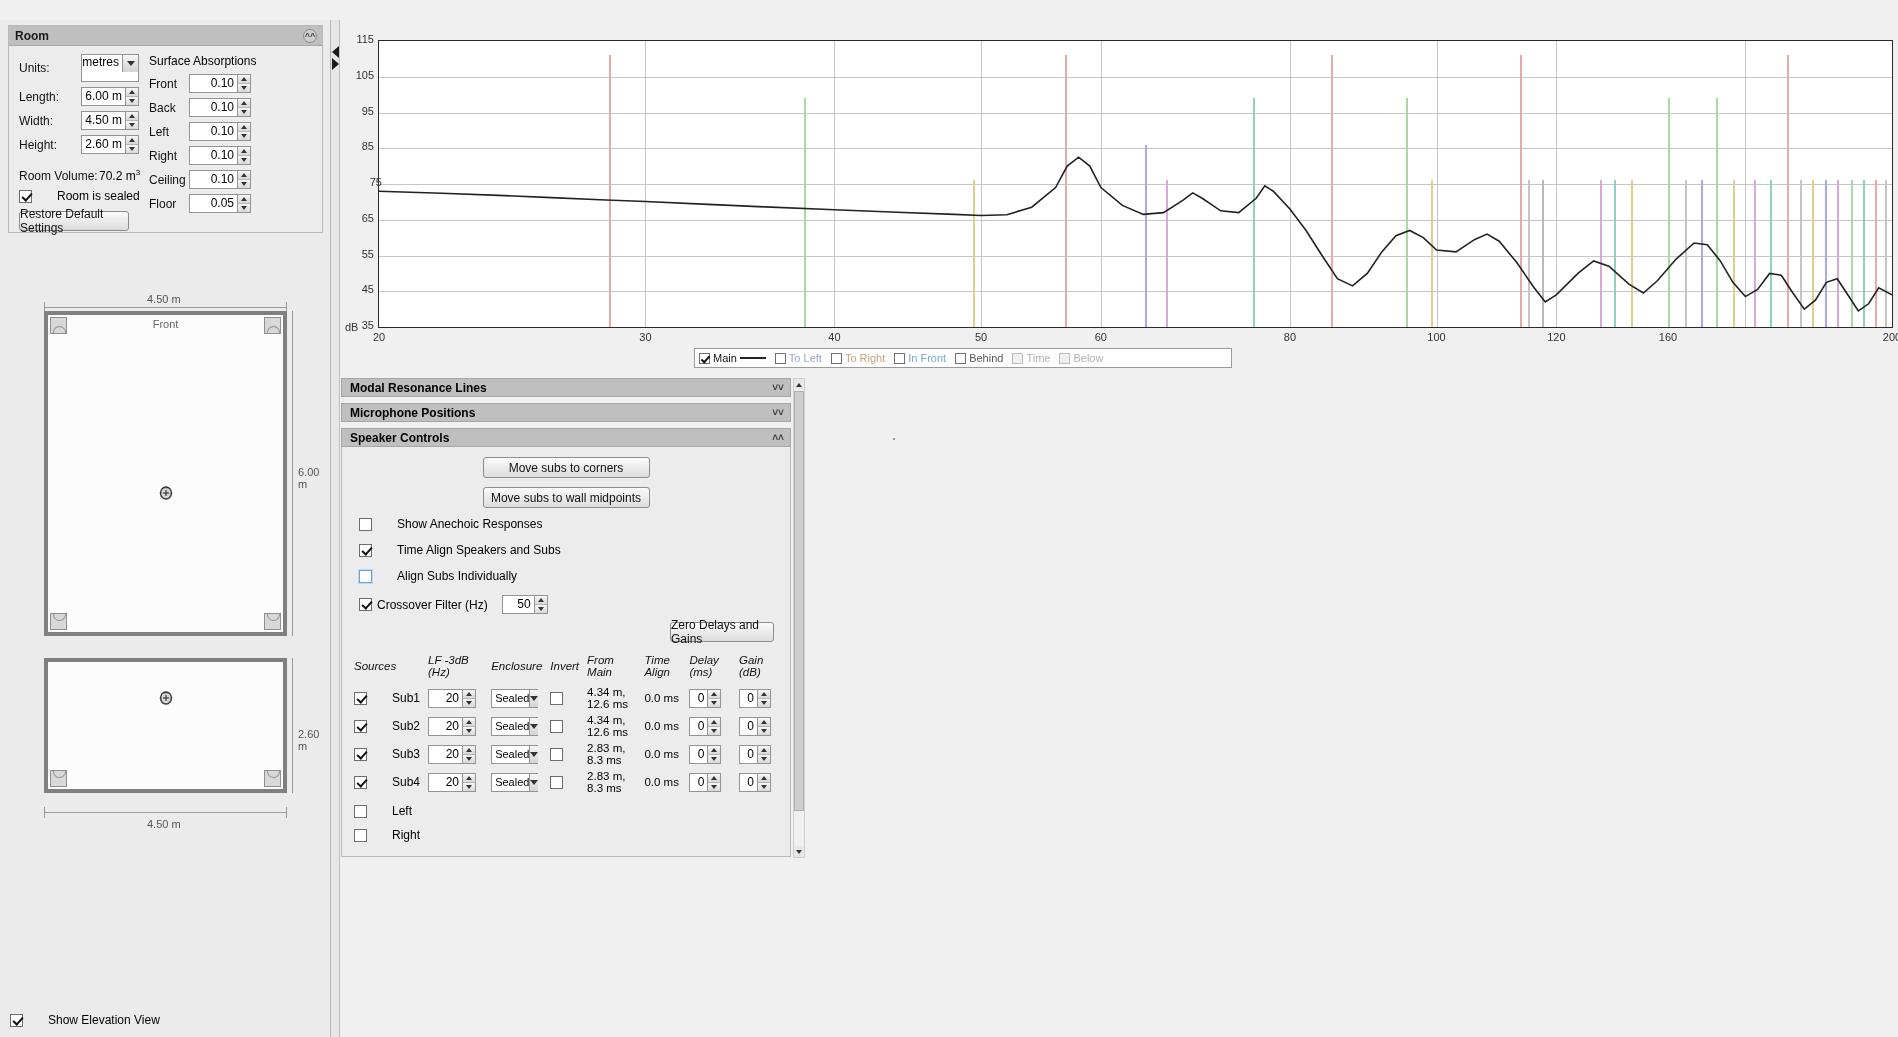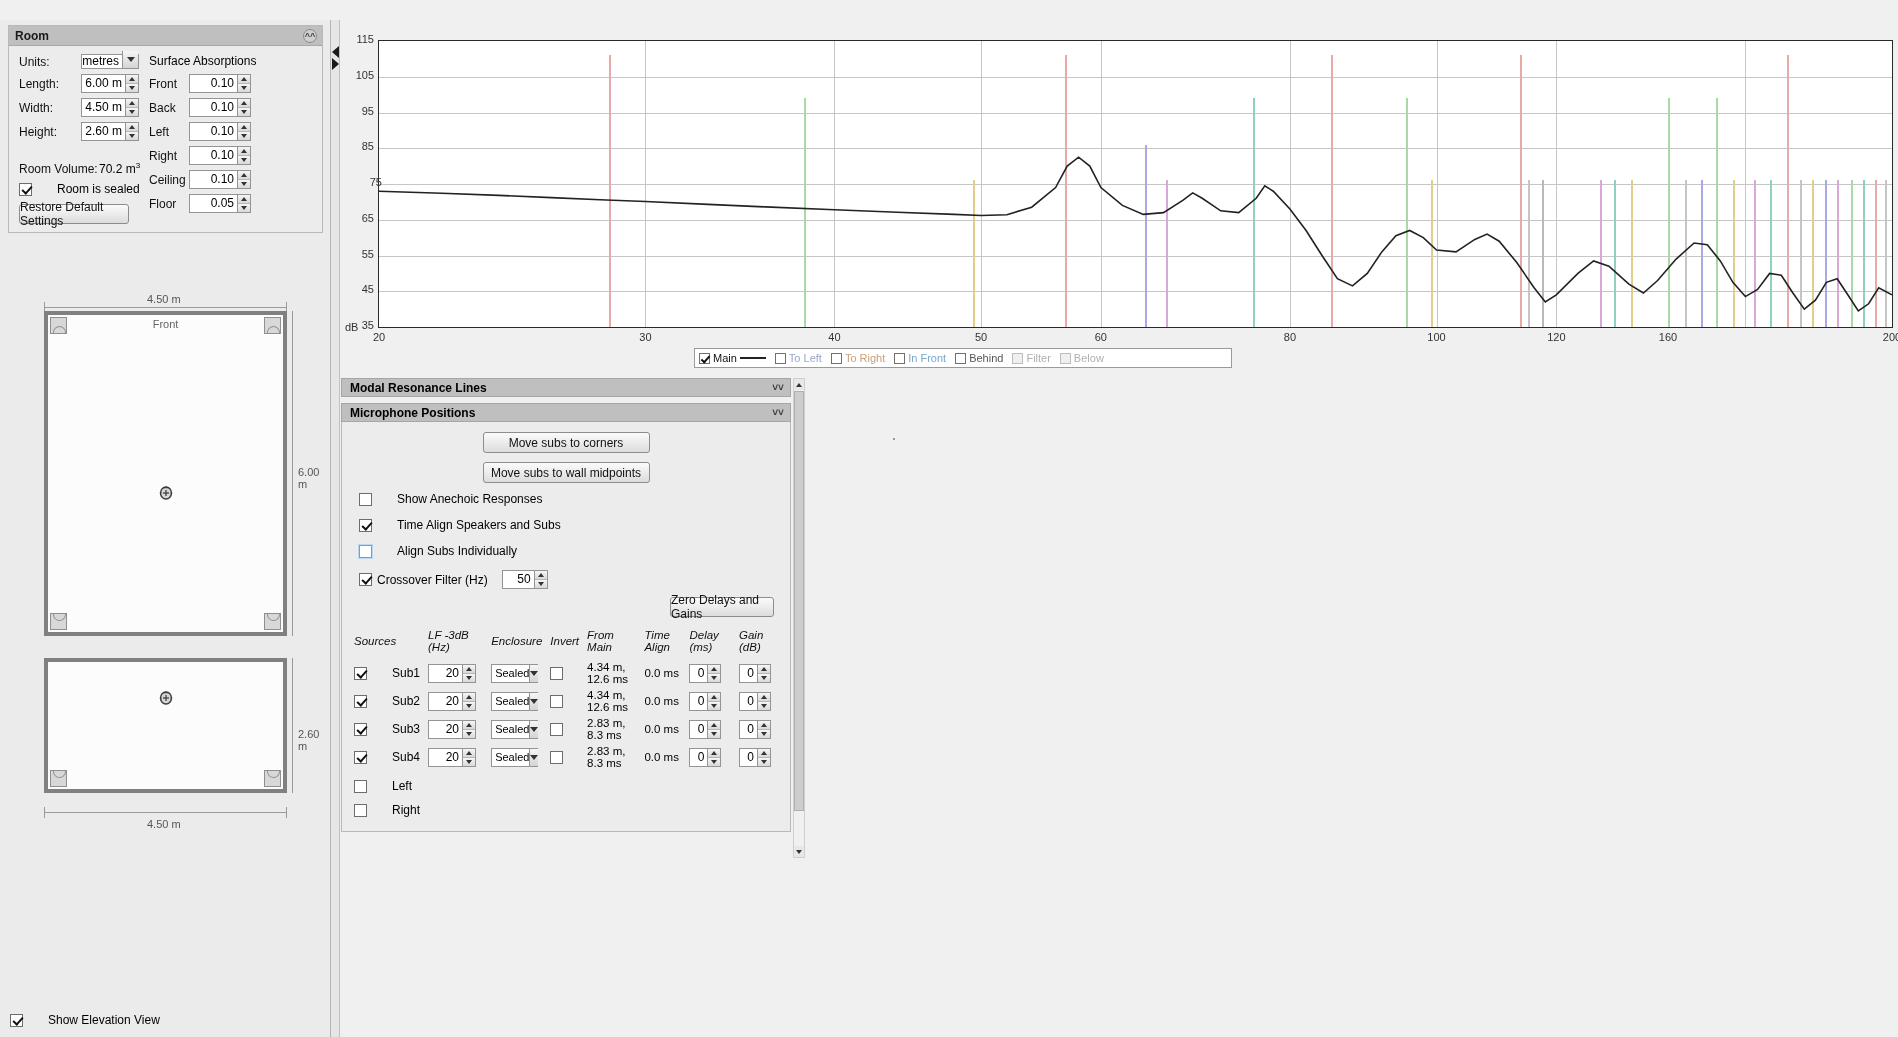--- a/index.html
+++ b/index.html
@@ -61,22 +61,22 @@
     position: absolute; right: 5px; top: 3px;
     width: 14px; height: 14px; border-radius: 50%;
     border: 1px solid #8a8a8a; color: #444;
     font-size: 9px; line-height: 12px; text-align: center;
     background: #cfcfcf;
   }
   .room-body { position: relative; padding: 8px 10px; }
   .fld-row { display: flex; align-items: center; margin-bottom: 5px; }
   .lbl { width: 62px; font-size: 12px; color: #111; }
   .combo {
-    width: 58px; height: 15px; background: #fff;
-    border: 1px solid #949494; display: flex; align-items: flex-end;
+    width: 58px; height: 28px; background: #fff;
+    border: 1px solid #949494; display: flex; align-items: flex-start;
     font-size: 12px;
   }
   .combo span { flex: 1; text-align: right; padding-right: 3px; }
   .combo .arrow-btn {
     width: 16px; height: 17px; background: linear-gradient(#f6f6f6,#d4d4d4);
     border-left: 1px solid #949494; display: flex; align-items: center; justify-content: center;
   }
   .tri-down { width: 0; height: 0; border-left: 4px solid transparent; border-right: 4px solid transparent; border-top: 5px solid #333; }
   .tri-up   { width: 0; height: 0; border-left: 3px solid transparent; border-right: 3px solid transparent; border-bottom: 4px solid #333; }
   .tri-dn-s { width: 0; height: 0; border-left: 3px solid transparent; border-right: 3px solid transparent; border-top: 4px solid #333; }
@@ -84,21 +84,21 @@
     height: 19px; background: #fff; border: 1px solid #949494;
     display: flex; align-items: stretch; font-size: 12px;
   }
   .spin .val { flex: 1; text-align: right; padding-right: 3px; line-height: 17px; }
   .spin .btns { width: 13px; display: flex; flex-direction: column; border-left: 1px solid #949494; }
   .spin .btns div {
     flex: 1; background: linear-gradient(#f6f6f6,#d8d8d8);
     display: flex; align-items: center; justify-content: center;
   }
   .spin .btns div:first-child { border-bottom: 1px solid #b5b5b5; }
-  .vol-row { display: flex; align-items: center; margin-top: 20px; margin-bottom: 6px; font-size: 12px; }
+  .vol-row { display: flex; align-items: center; margin-top: 14px; margin-bottom: 6px; font-size: 12px; }
   .vol-row .lbl { width: 80px; }
   .sup { font-size: 8px; vertical-align: super; }
   .chk { display: flex; align-items: center; font-size: 12px; gap: 20px; }
   .cbox {
     width: 13px; height: 13px; background: #fff; border: 1px solid #6d6d6d;
     margin-right: 5px; position: relative; flex: 0 0 auto;
   }
   .cbox.on::after {
     content: ""; position: absolute; left: 4px; top: 0px;
     width: 4px; height: 8px; border: solid #111; border-width: 0 2px 2px 0;
@@ -556,21 +556,21 @@
         <div class="leg-item">
           <div class="leg-box"></div>
           <span style="color: rgb(122, 167, 201);">In Front</span>
         </div>
         <div class="leg-item">
           <div class="leg-box"></div>
           <span style="color: rgb(85, 85, 85);">Behind</span>
         </div>
         <div class="leg-item">
           <div class="leg-box dim"></div>
-          <span style="color: rgb(176, 176, 176);">Filter</span>
+          <span style="color: rgb(176, 176, 176);">Time</span>
         </div>
         <div class="leg-item">
           <div class="leg-box dim"></div>
           <span style="color: rgb(176, 176, 176);">Below</span>
         </div>
       </div>
   </div>
 
   <div class="dot"></div>
 
@@ -579,20 +579,24 @@
     <div class="acc-head">
       <span>Modal Resonance Lines</span>
       <span class="chev">˅˅</span>
     </div>
 
     <div class="acc-head" style="margin-top:6px">
       <span>Microphone Positions</span>
       <span class="chev">˅˅</span>
     </div>
 
+    <div class="acc-head" style="margin-top:6px">
+      <span>Speaker Controls</span>
+      <span class="chev">˄˄</span>
+    </div>
 
     <div class="sp-body">
       <div class="btn wide-btn">
         <span>Move subs to corners</span>
       </div>
       <div class="btn wide-btn">
         <span>Move subs to wall midpoints</span>
       </div>
 
       <div class="chk sp-chk" style="margin-bottom:12px">

